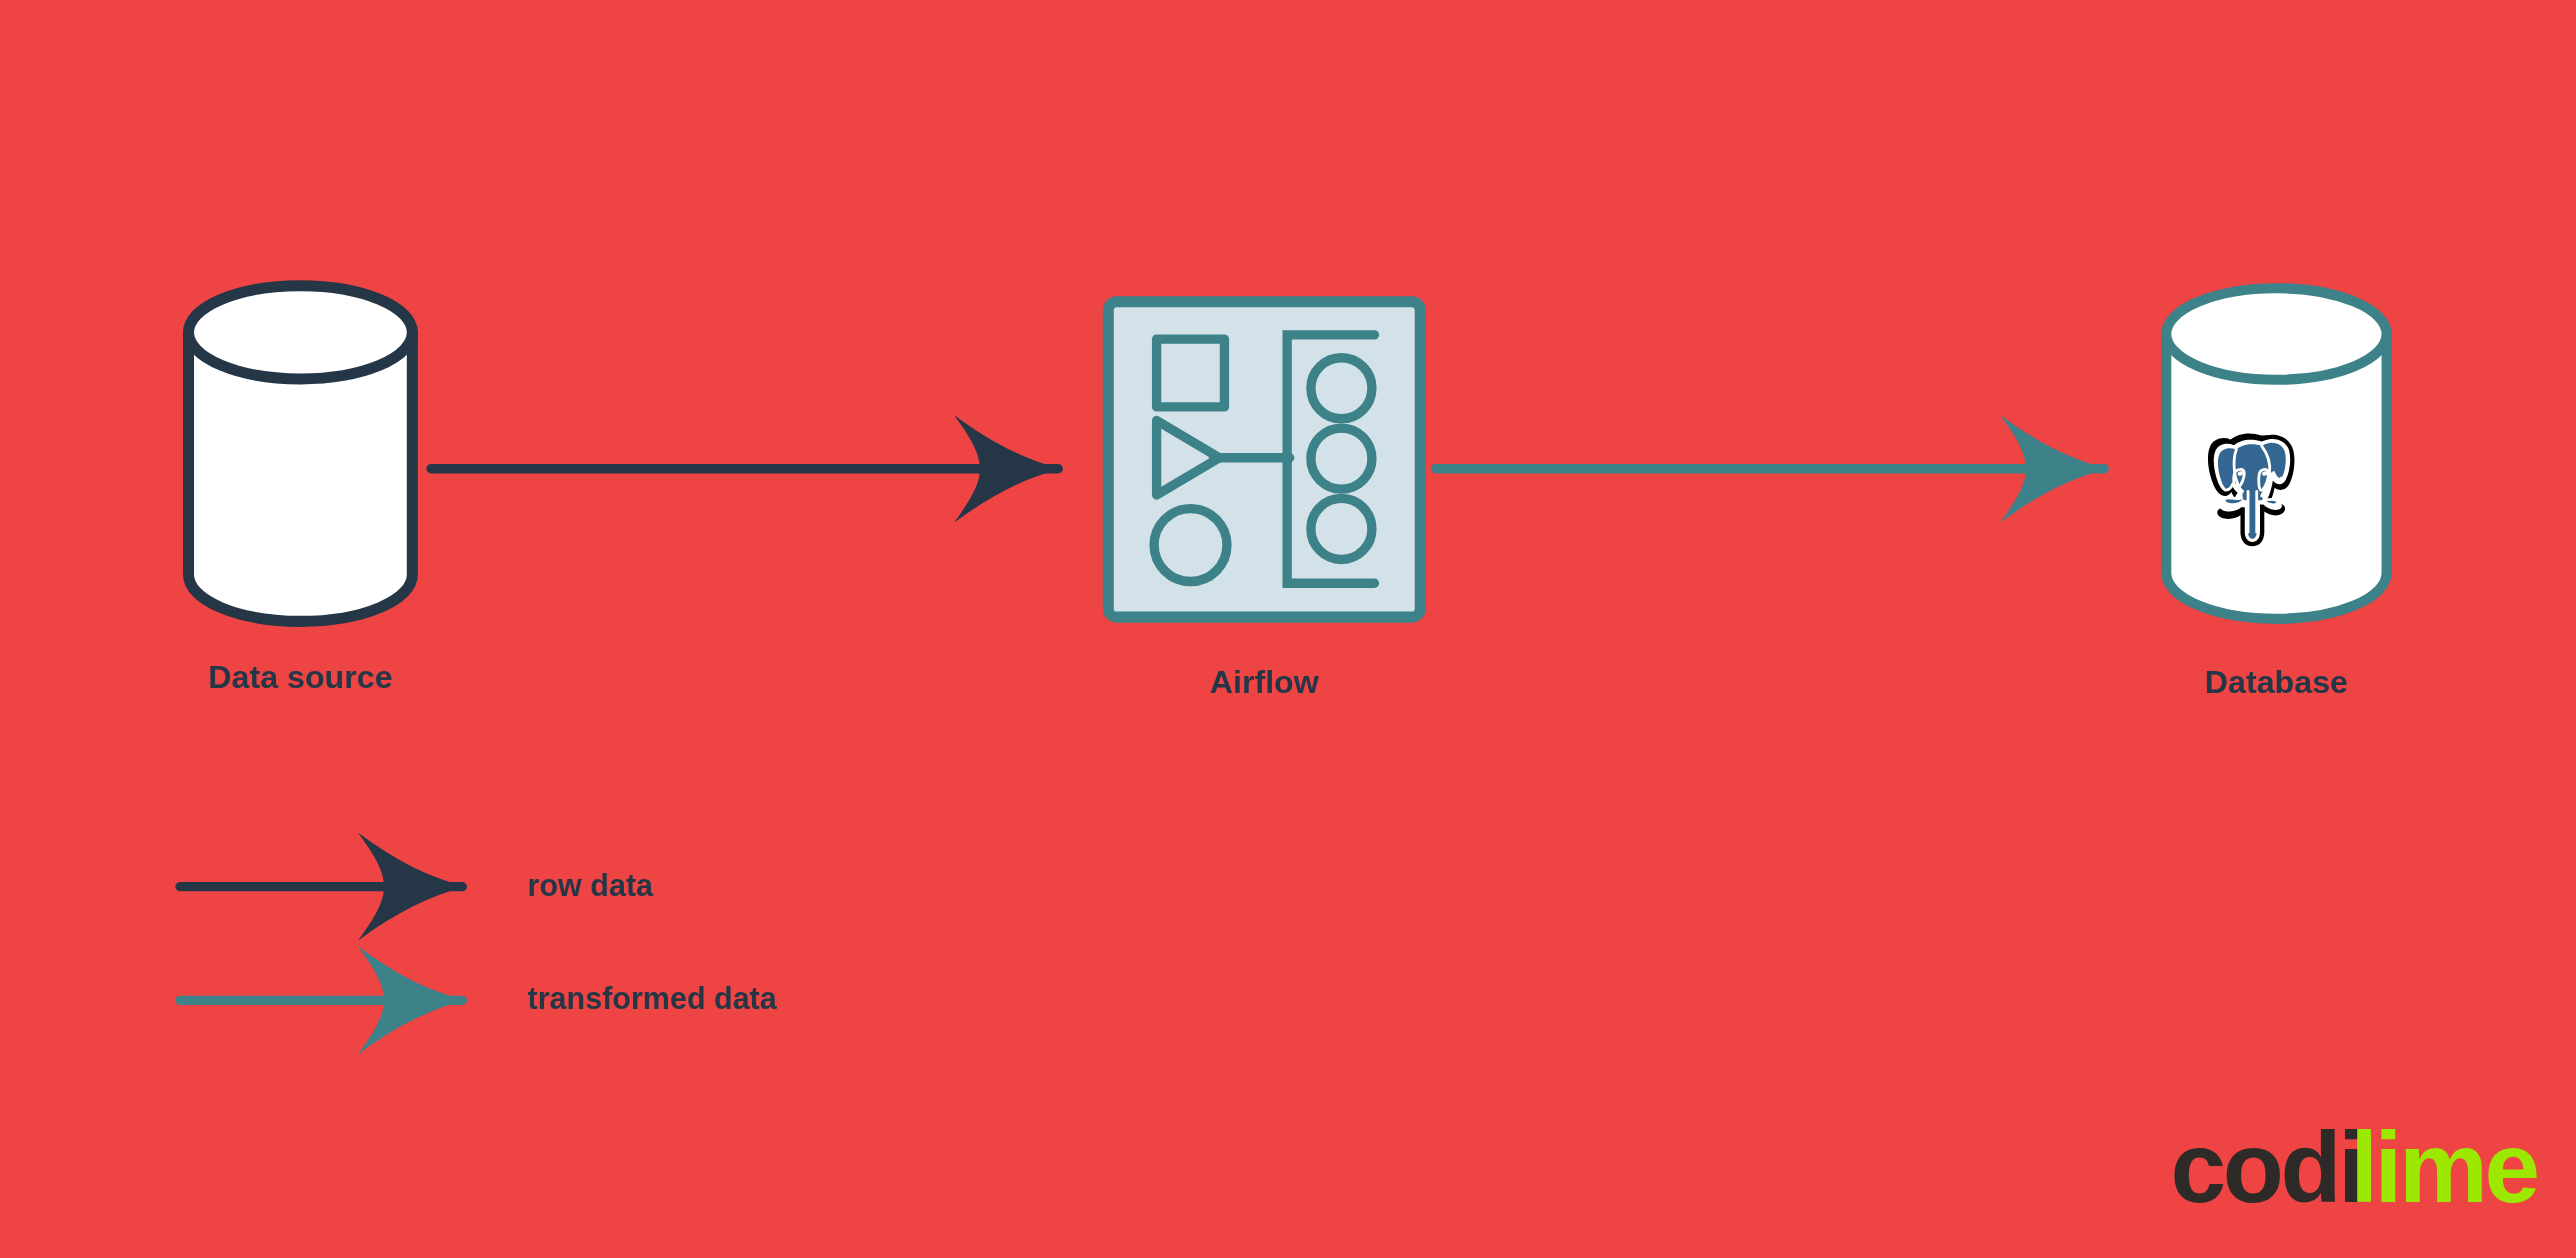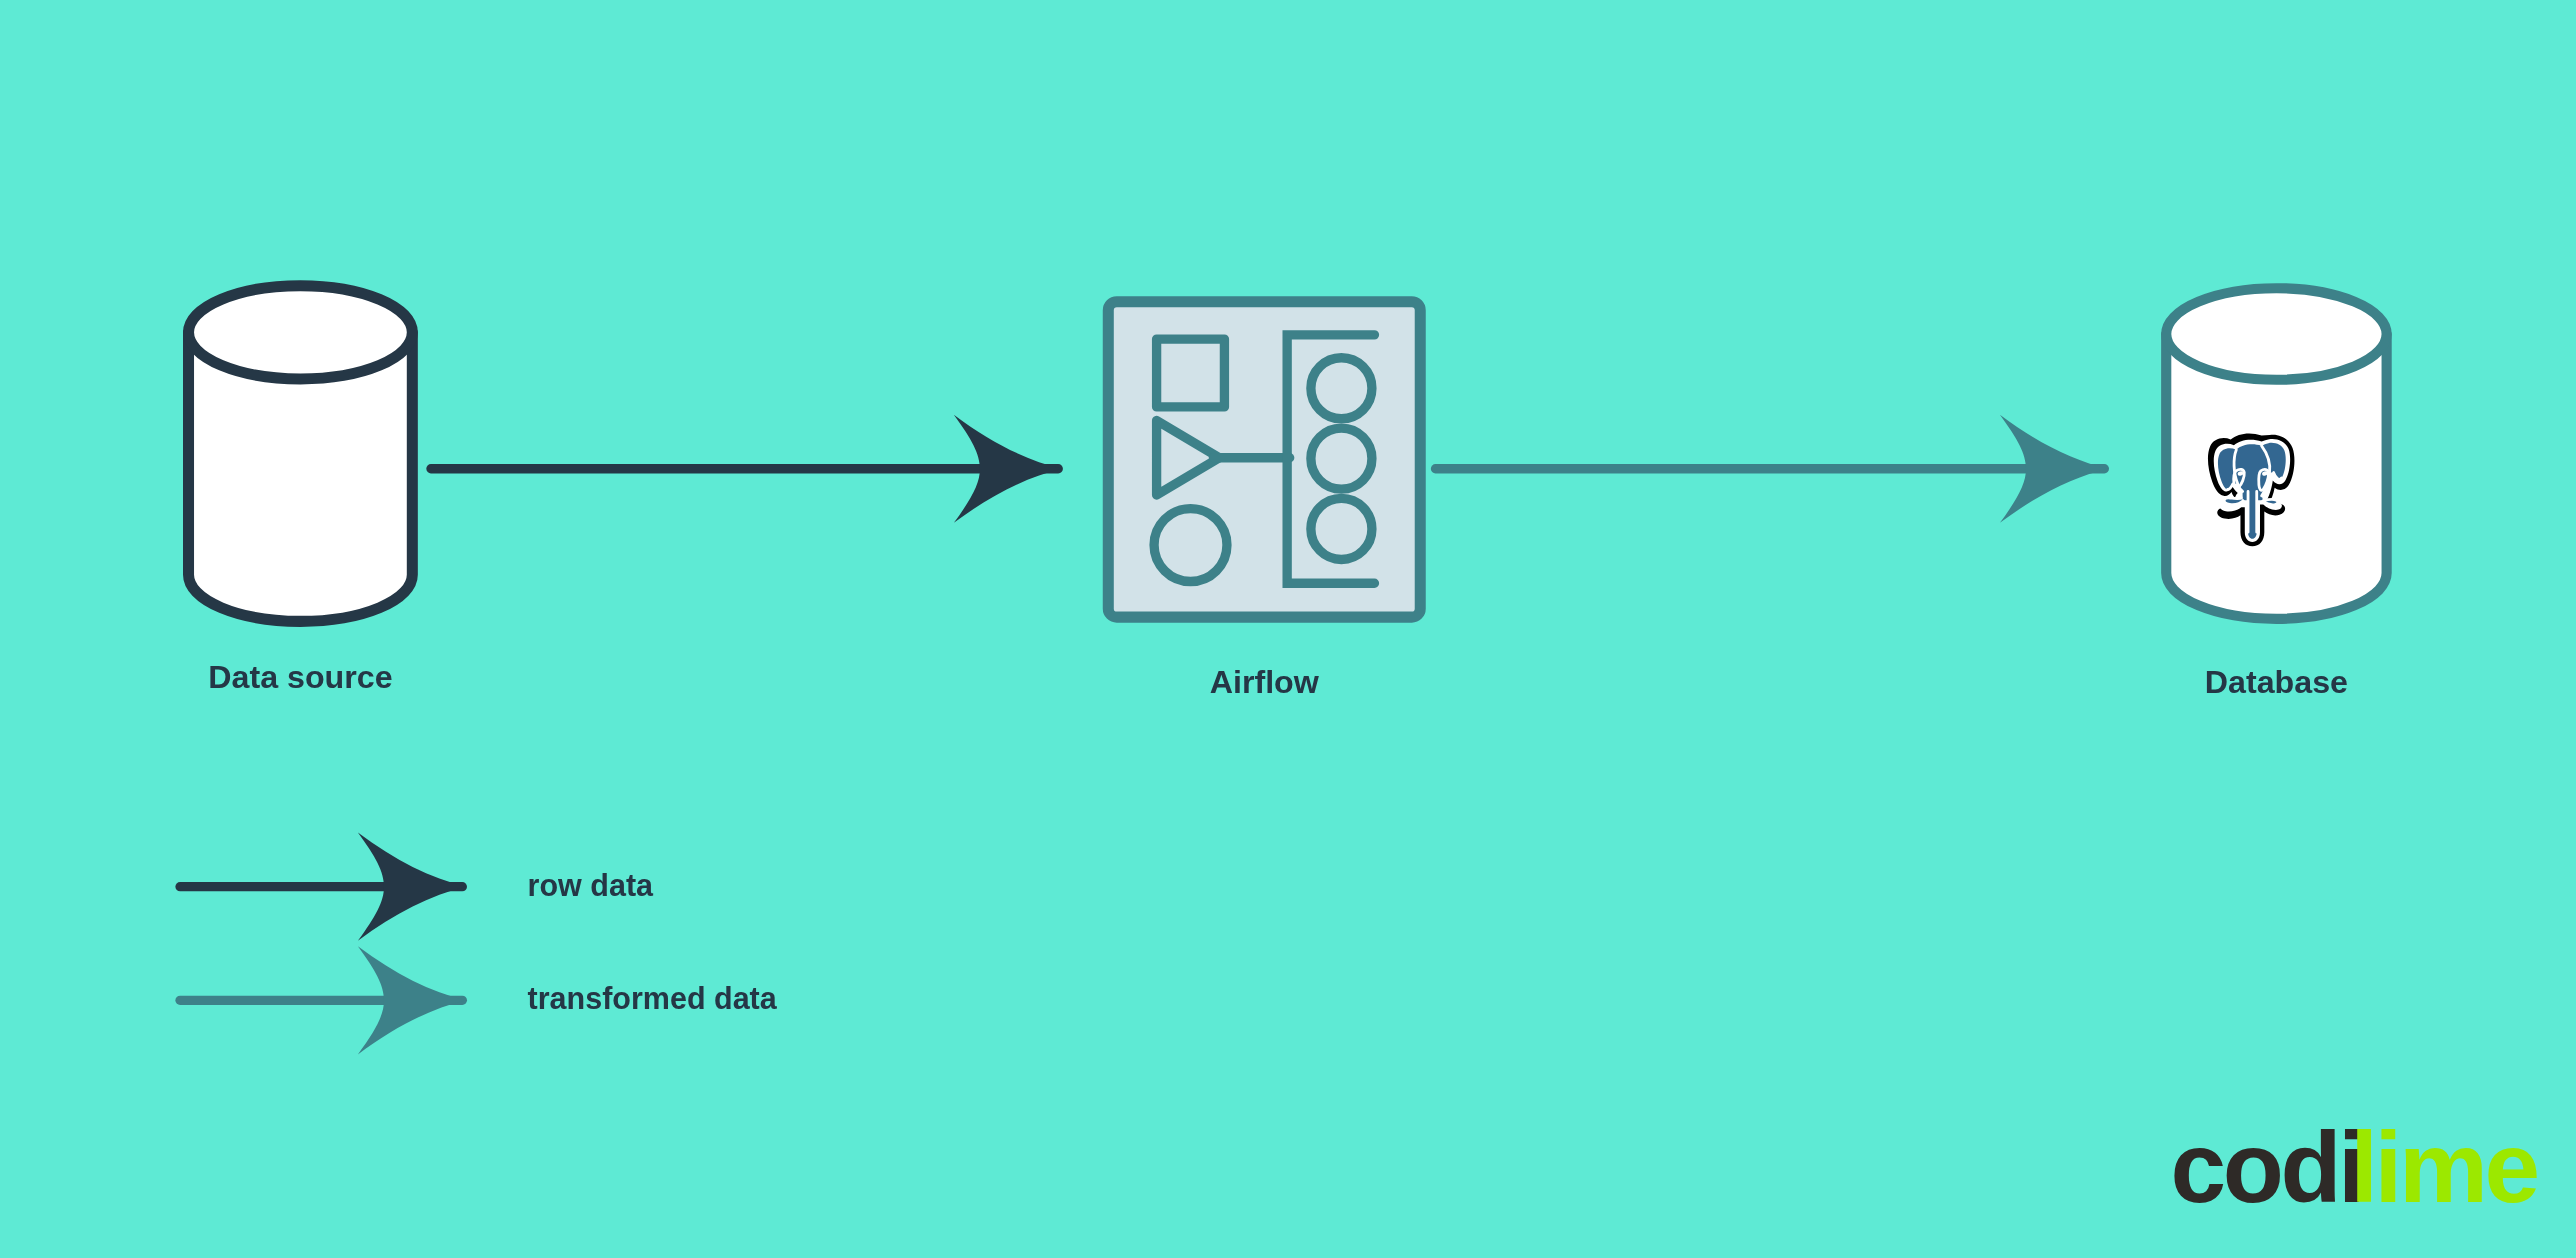--- a/index.html
+++ b/index.html
@@ -8,21 +8,21 @@
     padding: 0;
     background: #ffffff;
   }
   body {
     font-family: "Liberation Sans", "DejaVu Sans", sans-serif;
   }
   #canvas {
     position: relative;
     width: 2576px;
     height: 1258px;
-    background: #5eead4;
+    background: #ef4444;
     overflow: hidden;
   }
   #diagram-svg {
     position: absolute;
     left: 0;
     top: 0;
     width: 2576px;
     height: 1258px;
     display: block;
   }

